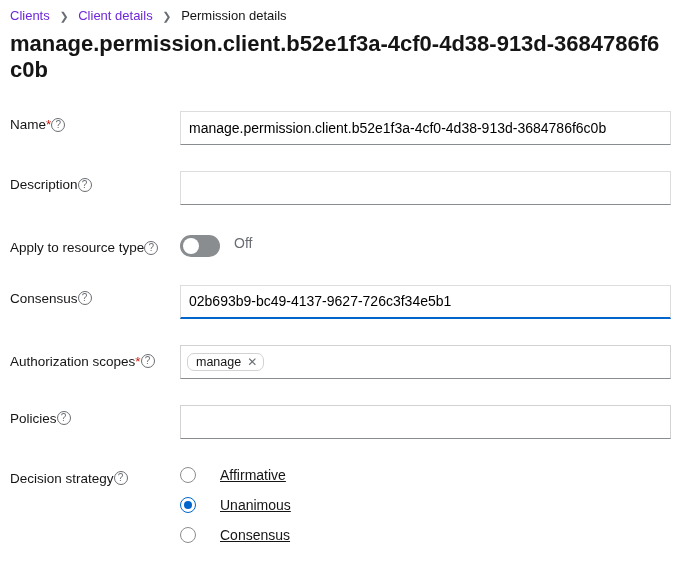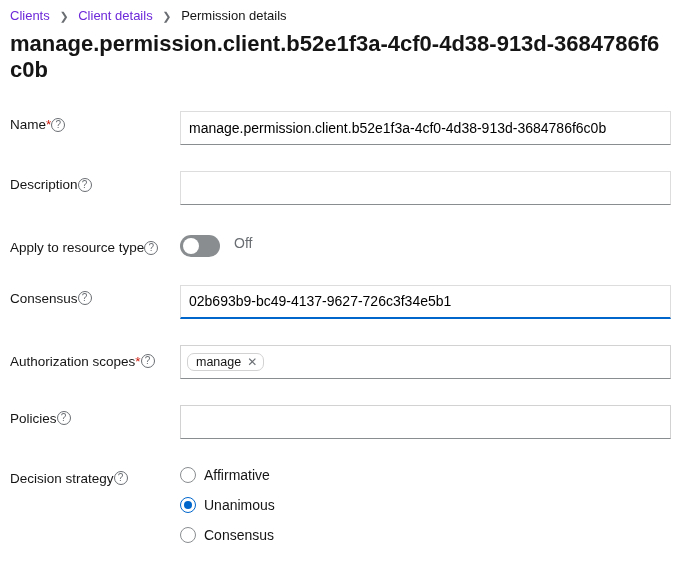--- a/index.html
+++ b/index.html
@@ -110,21 +110,21 @@
     color: #151515;
   }
   .chip-remove {
     cursor: pointer;
     color: #6a6e73;
     font-size: 12px;
     line-height: 1;
   }
   
   .radio-group { display: flex; flex-direction: column; gap: 14px; padding-top:2px;}
-  .radio-item { display: flex; align-items: center; gap: 8px; cursor: pointer; }
+  .radio-item { display: flex; align-items: center; gap: 24px; cursor: pointer; text-decoration: underline; }
   .radio-circle {
     width: 16px;
     height: 16px;
     border-radius: 50%;
     border: 1px solid #8a8d90;
     display: inline-flex;
     align-items: center;
     justify-content: center;
   }
   .radio-item.selected .radio-circle { border: 1px solid #0066cc; }

